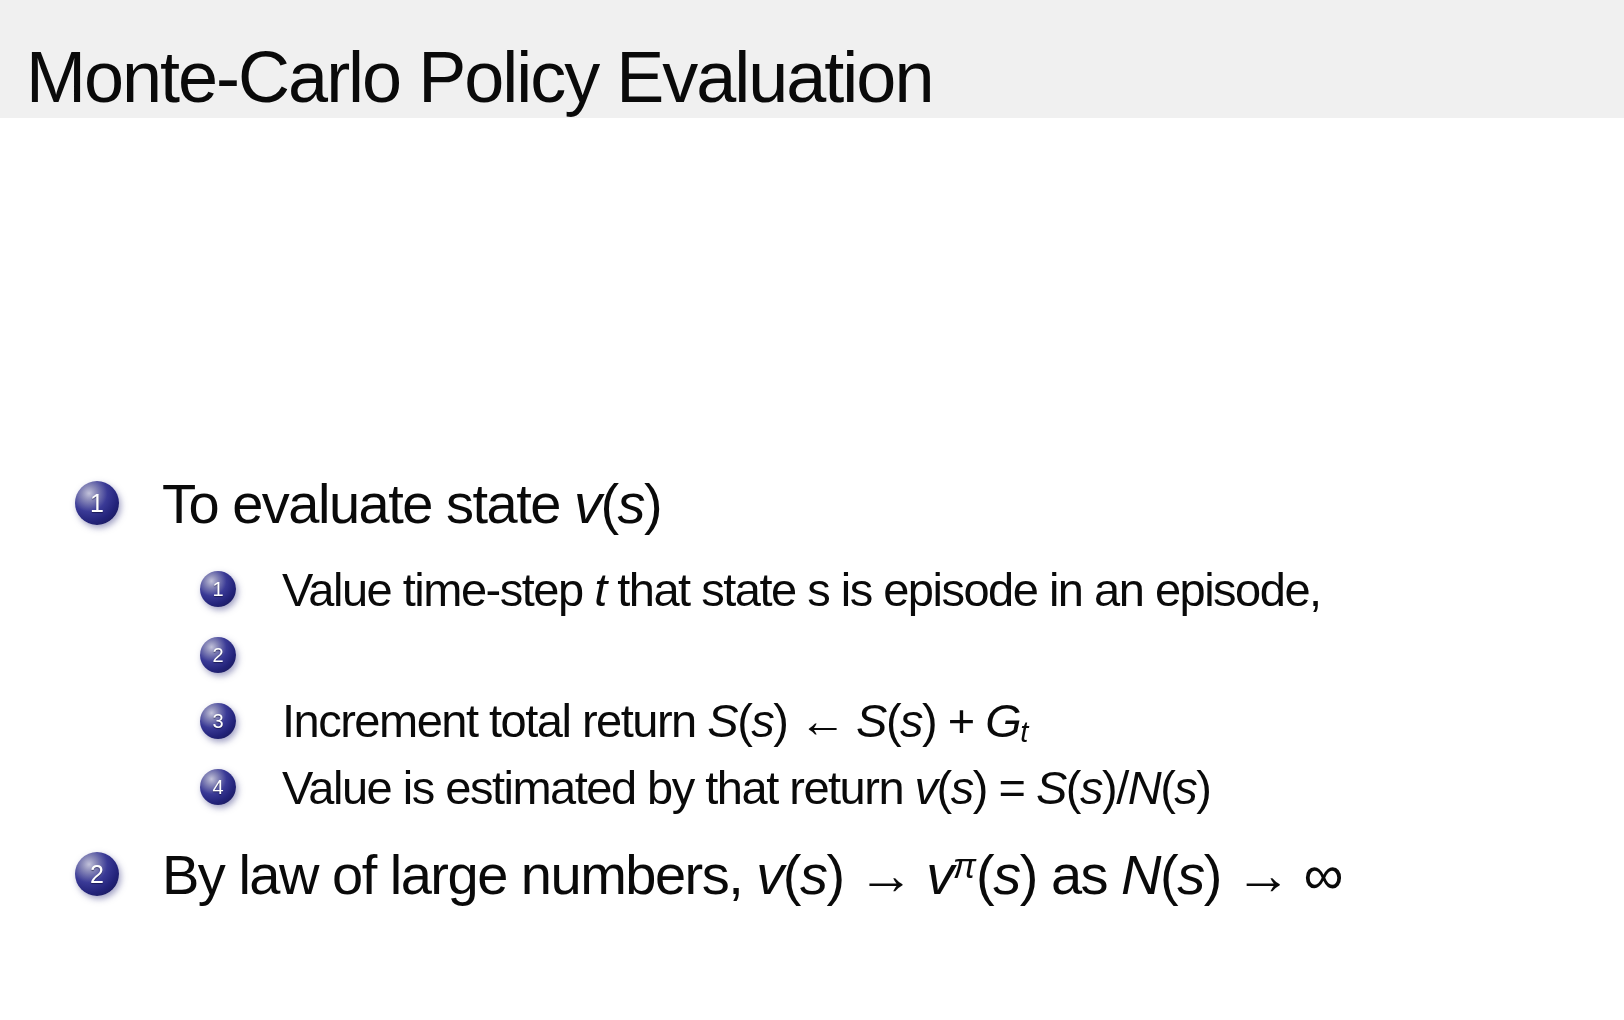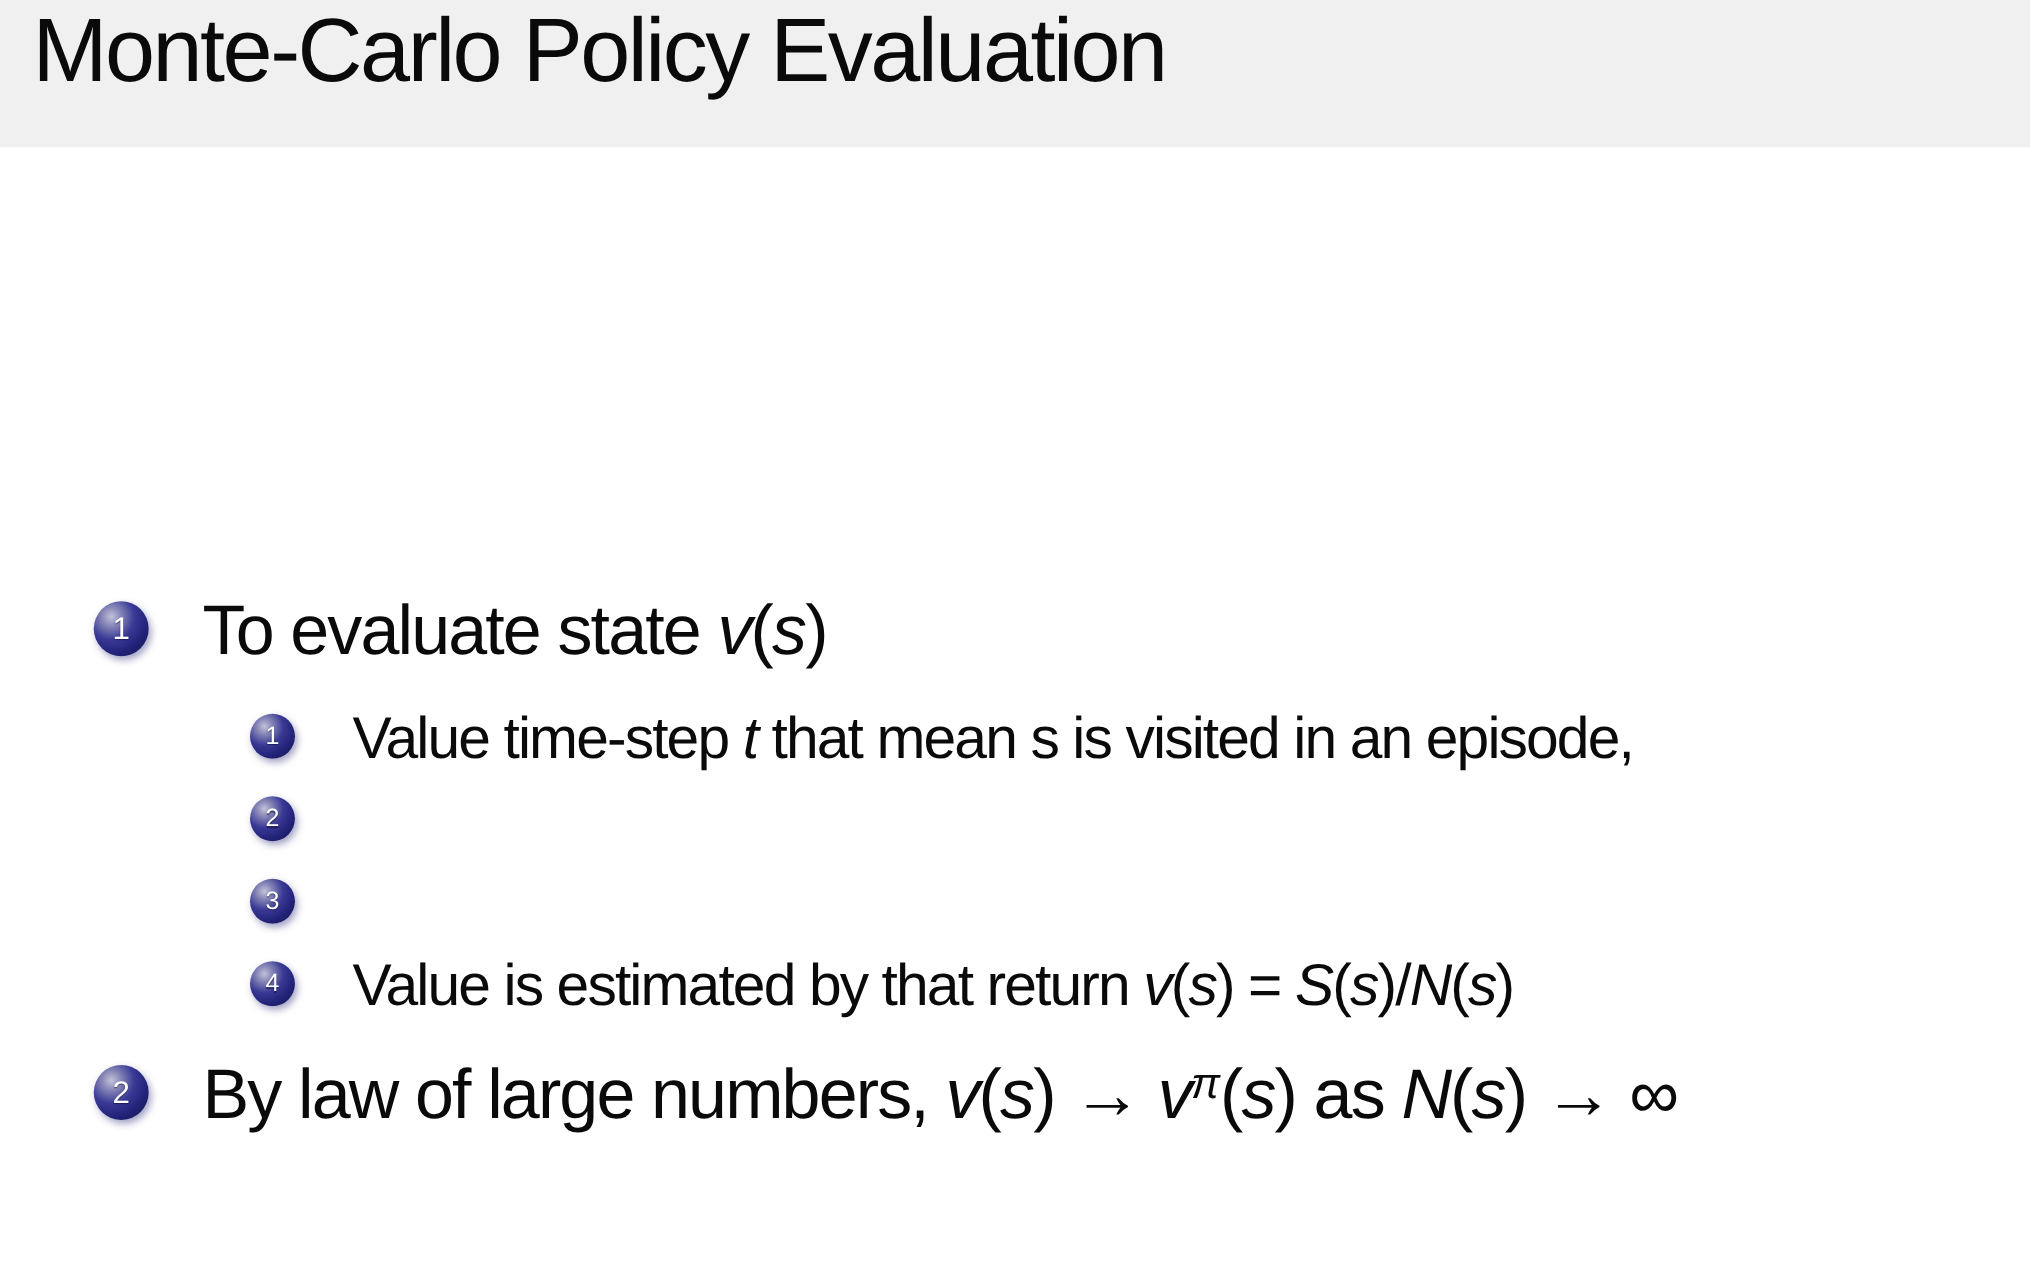--- a/index.html
+++ b/index.html
@@ -7,21 +7,21 @@
     position:relative;
     width:1624px;height:1020px;
     background:#ffffff;
     overflow:hidden;
     font-family:"Liberation Sans","DejaVu Sans",sans-serif;
     color:var(--text,#0a0a0a);
   }
   .slide-header{
     height:118px;
     background:var(--header-bg,#f0f0f0);
-    display:flex;align-items:flex-start;
+    display:flex;align-items:flex-end;
     box-sizing:border-box;
   }
   .slide-title{
     margin:0;
     padding-left:26px;
     font-size:72px;
     font-weight:400;
     letter-spacing:-2px;
     color:var(--text,#0a0a0a);
     white-space:nowrap;
@@ -87,27 +87,28 @@
   </header>
   <main class="slide-body">
     <ol class="outer-list">
         <li class="item lvl1 first">
           <span class="ball lvl1">1</span>
           <span class="label"><span class="t">To evaluate state </span><span class="m">v</span><span class="t">(</span><span class="m">s</span><span class="t">)</span></span>
         </li>
         <ol class="sublist">
           <li class="item lvl2">
             <span class="ball lvl2">1</span>
-            <span class="label"><span class="t">Value time-step </span><span class="m">t</span><span class="t"> that mean s is visited in an episode,</span></span>
+            <span class="label"><span class="t">Value time-step </span><span class="m">t</span><span class="t"> that state s is episode in an episode,</span></span>
           </li>
           <li class="item lvl2">
             <span class="ball lvl2">2</span>
           </li>
           <li class="item lvl2">
             <span class="ball lvl2">3</span>
+            <span class="label"><span class="t">Increment total return </span><span class="m">S</span><span class="t">(</span><span class="m">s</span><span class="t">) ← </span><span class="m">S</span><span class="t">(</span><span class="m">s</span><span class="t">) + </span><span class="m">G</span><span class="m sub">t</span></span>
           </li>
           <li class="item lvl2">
             <span class="ball lvl2">4</span>
             <span class="label"><span class="t">Value is estimated by that return </span><span class="m">v</span><span class="t">(</span><span class="m">s</span><span class="t">) = </span><span class="m">S</span><span class="t">(</span><span class="m">s</span><span class="t">)/</span><span class="m">N</span><span class="t">(</span><span class="m">s</span><span class="t">)</span></span>
           </li>
         </ol>
         <li class="item lvl1 second">
           <span class="ball lvl1">2</span>
           <span class="label"><span class="t">By law of large numbers, </span><span class="m">v</span><span class="t">(</span><span class="m">s</span><span class="t">) → </span><span class="m">v</span><span class="m sup">π</span><span class="t">(</span><span class="m">s</span><span class="t">) as </span><span class="m">N</span><span class="t">(</span><span class="m">s</span><span class="t">) → ∞</span></span>
         </li>

